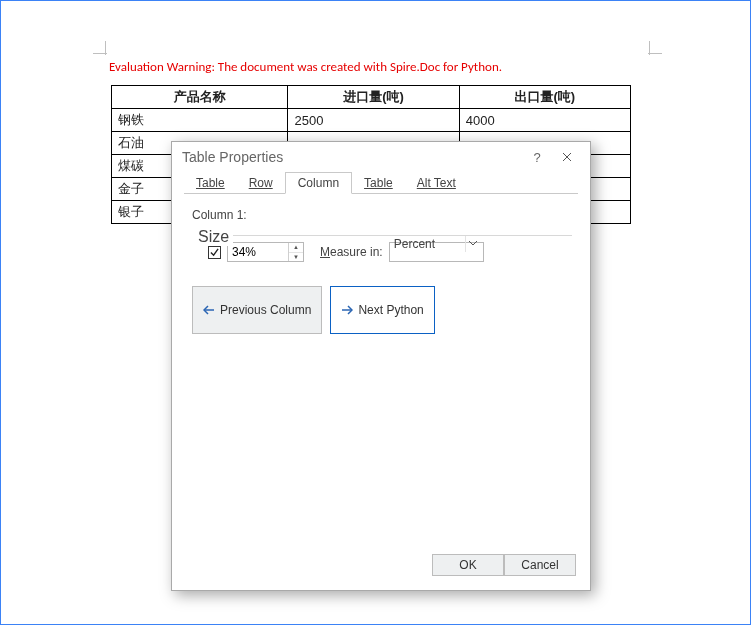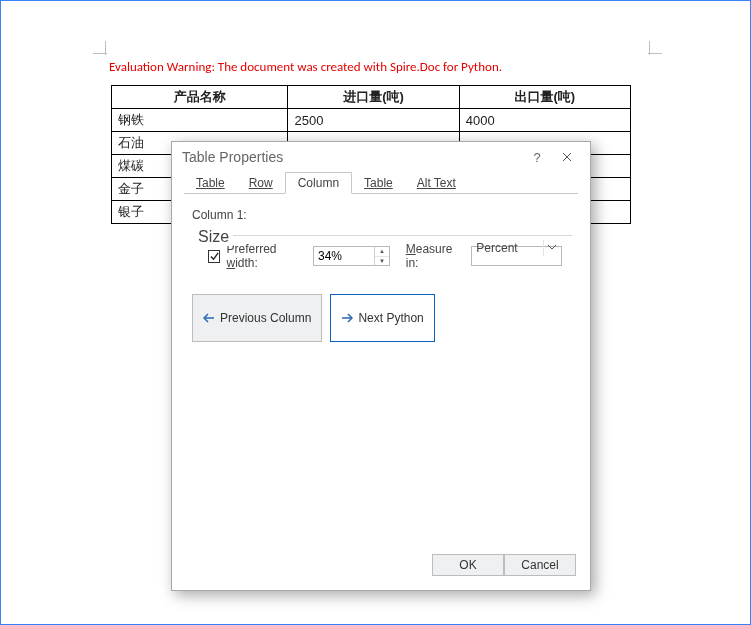--- a/index.html
+++ b/index.html
@@ -279,21 +279,20 @@
 
       <div class="groupbox">
         <div class="group-title">Size</div>
 
         <div class="row">
           <span class="checkbox">
             <svg width="9" height="9" viewBox="0 0 10 10">
                 <polyline points="1,5 4,8 9,1" fill="none" stroke="#222" stroke-width="1.5"></polyline>
               </svg>
           </span>
-          <span class="lbl"><span>Preferred </span><span class="ul">w</span><span>idth:</span></span>
 
           <span class="spinner">
             <input value="34%" style="">
             <span class="spin-btns">
               <div>▲</div>
               <div>▼</div>
             </span>
           </span>
 
           <span style="width:4px"></span>

